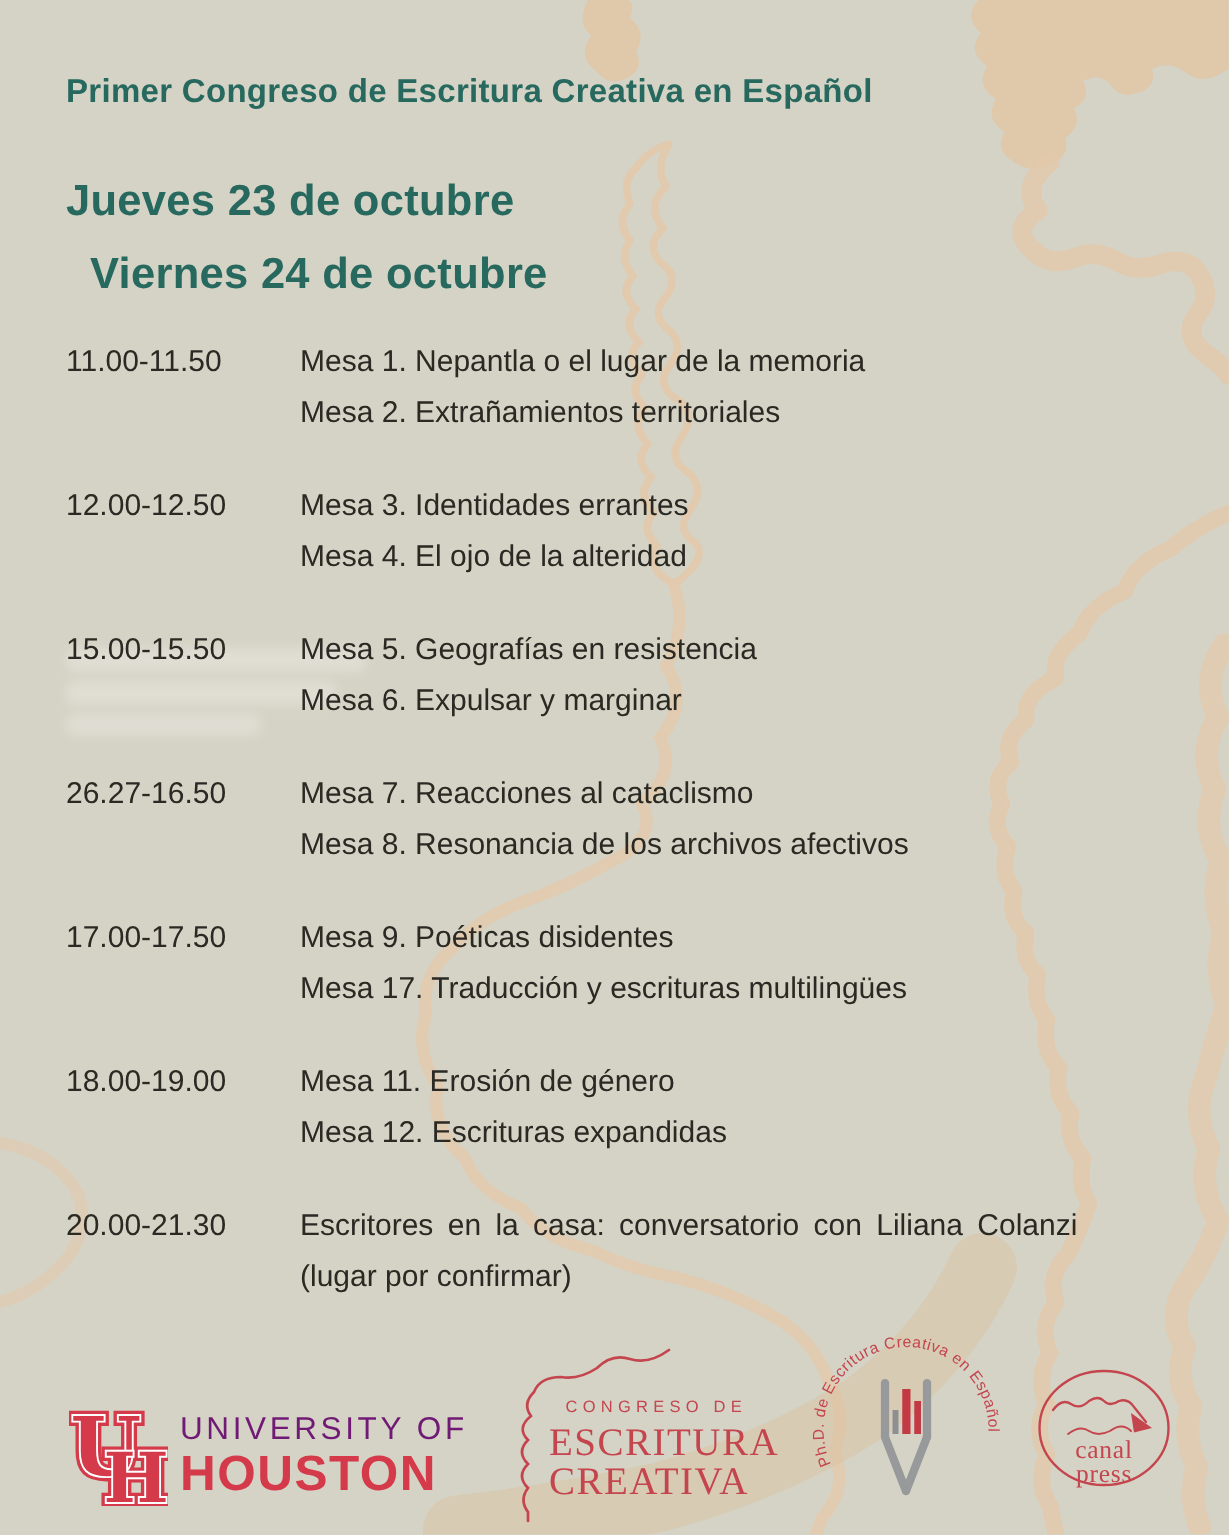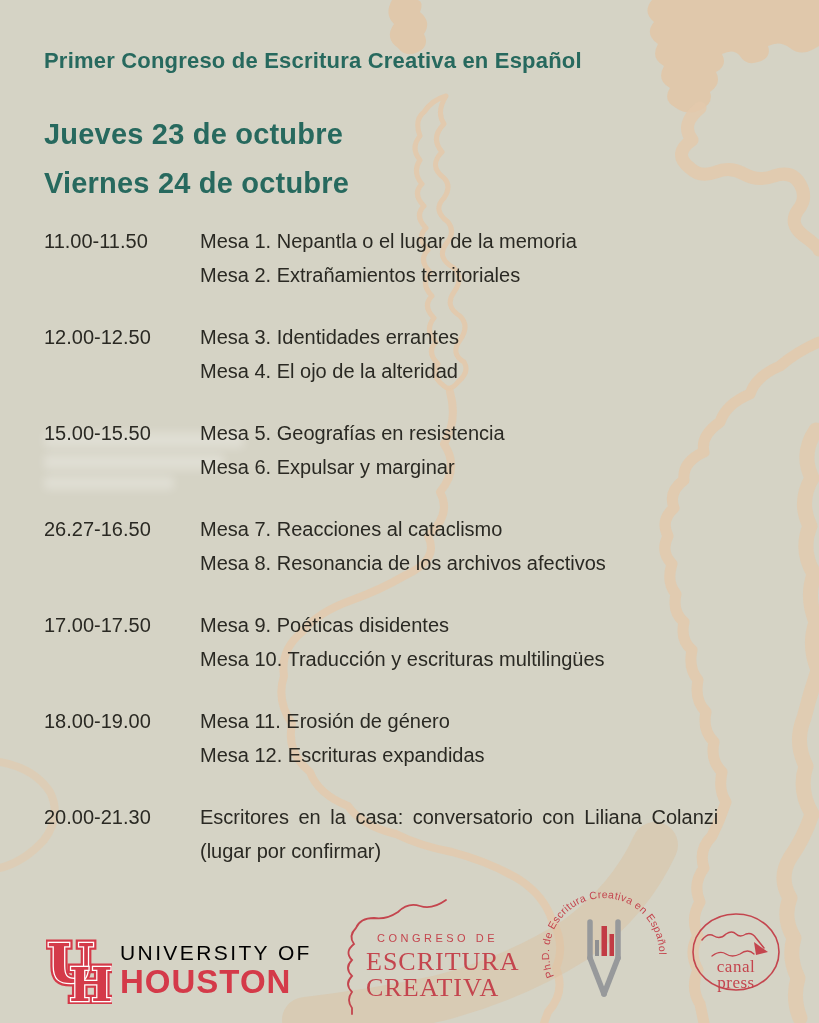--- a/index.html
+++ b/index.html
@@ -16,31 +16,31 @@
   }
   .title{
     position:absolute;left:44px;top:48px;margin:0;
     font-size:22px;font-weight:bold;letter-spacing:.2px;color:#27695e;text-align:center;
   }
   .schedule{position:absolute;left:44px;top:118px;right:36px;}
   .day-heading{
     margin:0 0 16px;font-size:29px;font-weight:bold;
     letter-spacing:.2px;color:#27695e;
   }
-  .day + .day .day-heading{margin:4px 0 24px;}
+  .day + .day .day-heading{margin:4px 16px 24px;}
   .row{display:flex;margin-bottom:28px;}
   .day:first-child .row{margin-bottom:0;}
   .time{width:156px;font-size:20px;line-height:34px;flex:none;}
   .desc{flex:1;font-size:20px;line-height:34px;}
   .row.wide .line:first-child{word-spacing:4px;}
 
   
   .uh-logo{position:absolute;left:46px;top:936px;display:flex;align-items:center;}
   .uh-text{margin-left:8px;}
-  .uh-line1{font-size:21px;letter-spacing:2.4px;color:#000000;line-height:24px;}
+  .uh-line1{font-size:21px;letter-spacing:2.4px;color:#701a75;line-height:24px;}
   .uh-line2{font-size:33px;font-weight:bold;letter-spacing:1px;color:#d43a49;line-height:34px;}
   .mono-back{stroke:#d43a49;stroke-width:7;fill:none;}
   .mono-front{stroke:#ffffff;stroke-width:2.5;fill:#d43a49;paint-order:stroke;}
   .mono-back,.mono-front{font-family:"DejaVu Serif",serif;font-weight:bold;}
 
   .congreso-logo{position:absolute;left:336px;top:896px;display:flex;}
   .congreso-text{margin-left:4px;padding-top:36px;color:#c4454e;}
   .congreso-line1{font-family:Liberation Sans, sans-serif;font-size:11px;letter-spacing:3.5px;margin-bottom:5px;margin-left:11px;}
   .congreso-line2,.congreso-line3{font-family:"Liberation Serif",serif;font-size:26px;letter-spacing:1px;line-height:26px;}
 
@@ -111,21 +111,21 @@
         <div class="time">26.27-16.50</div>
         <div class="desc">
           <div class="line">Mesa 7. Reacciones al cataclismo</div>
           <div class="line">Mesa 8. Resonancia de los archivos afectivos</div>
         </div>
       </div>
       <div class="row">
         <div class="time">17.00-17.50</div>
         <div class="desc">
           <div class="line">Mesa 9. Poéticas disidentes</div>
-          <div class="line">Mesa 10. Traducción y escrituras multilingües</div>
+          <div class="line">Mesa 17. Traducción y escrituras multilingües</div>
         </div>
       </div>
       <div class="row">
         <div class="time">18.00-19.00</div>
         <div class="desc">
           <div class="line">Mesa 11. Erosión de género</div>
           <div class="line">Mesa 12. Escrituras expandidas</div>
         </div>
       </div>
       <div class="row wide">

